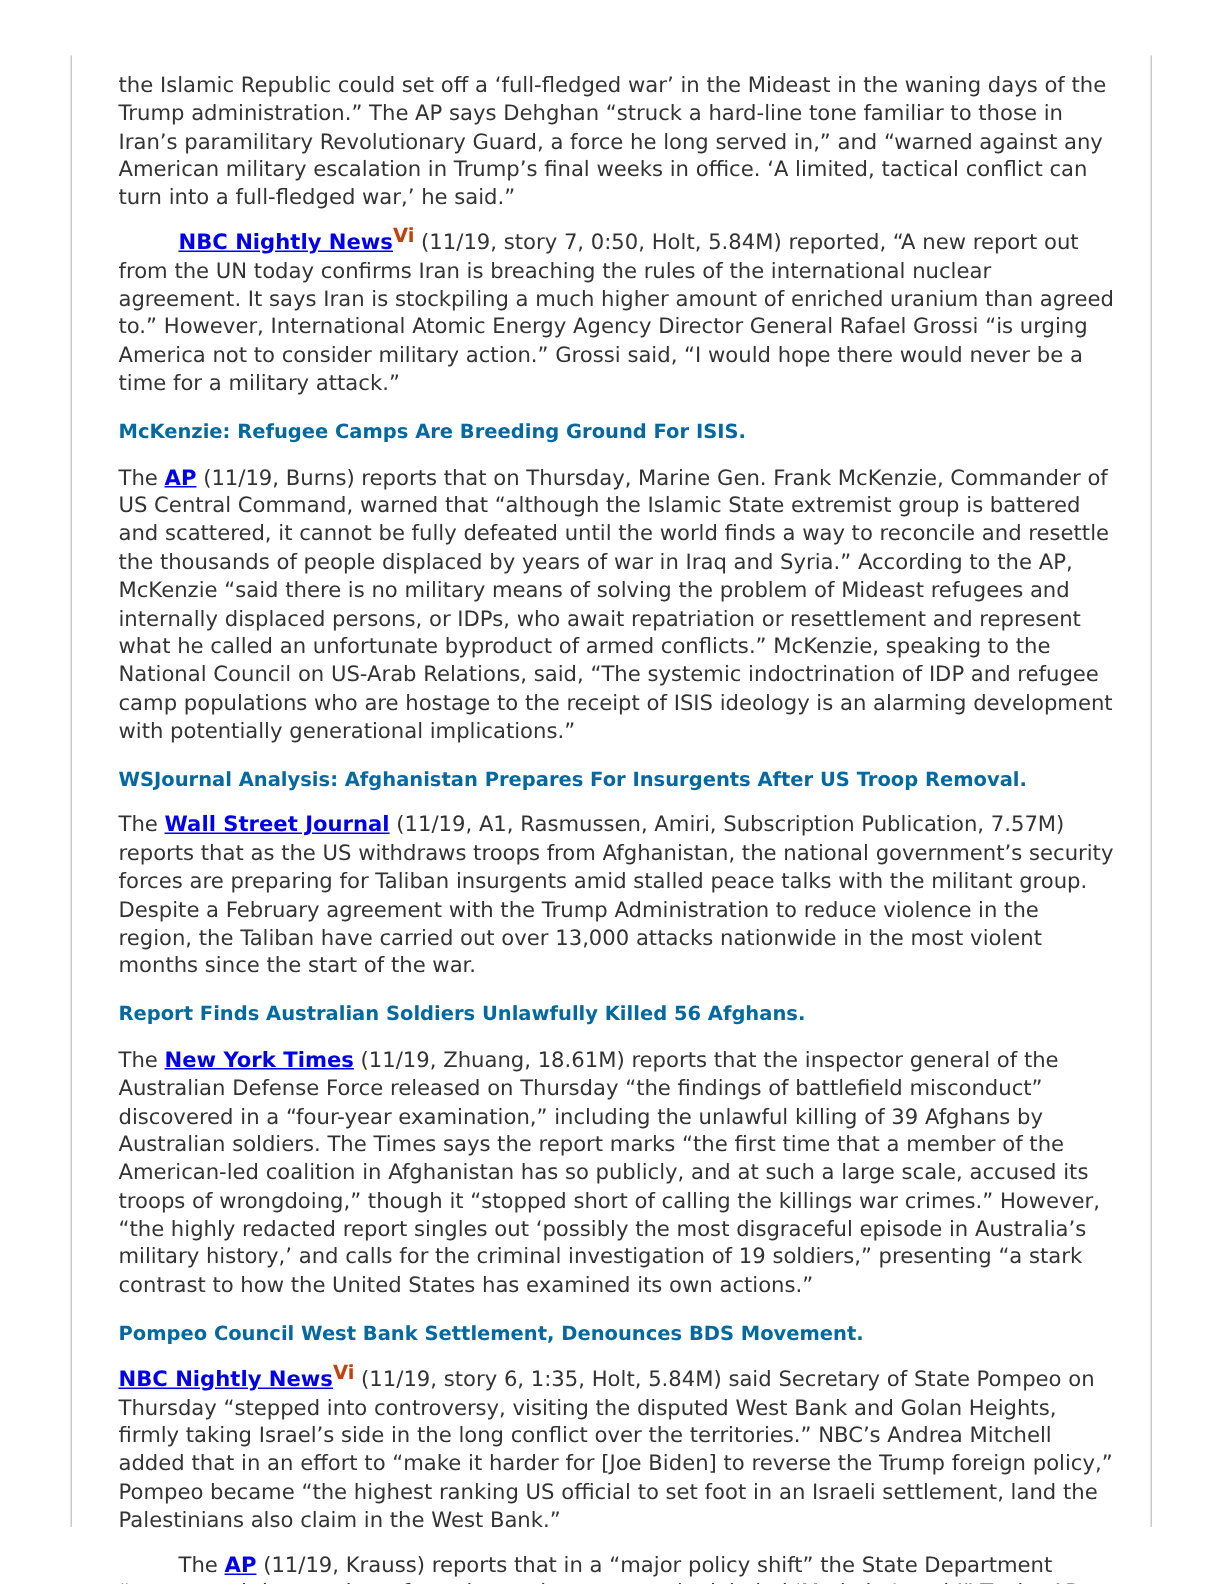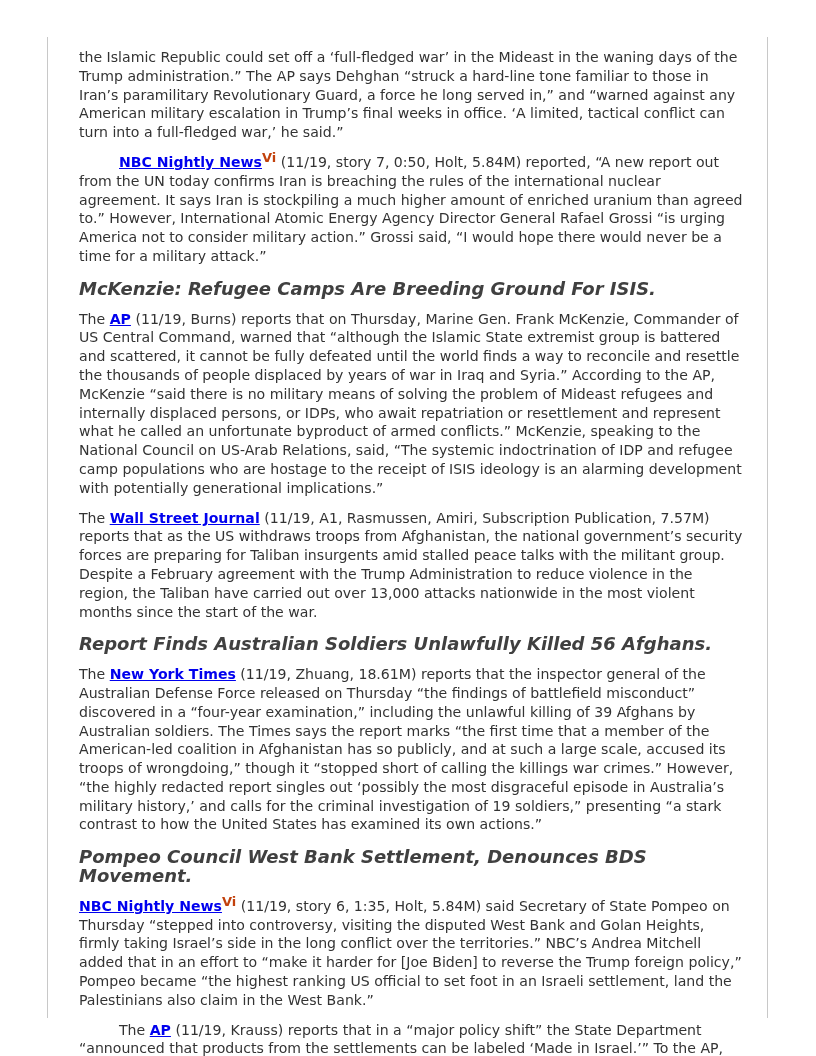--- a/index.html
+++ b/index.html
@@ -18,42 +18,42 @@
     width: 686px;
     font-family: "DejaVu Sans", sans-serif;
     font-size: 14.1px;
     line-height: 18.8px;
     color: #333333;
   }
   p { margin: 11px; }
   .indent { text-indent: 40px; }
   .headline {
     font-weight: bold;
-    color: #404040;
-    font-size: 18px;
+    color: #0369a1;
+    font-size: 13px;
     margin-top: 14px;
     margin-bottom: 6px;
-    font-style: italic;
   }
   a { color: #0000ee; text-decoration: underline; font-weight: bold; }
   sup.vi { font-size: 13px; color: #c2410c; vertical-align: 5px; line-height: 0; font-weight: bold; }
 </style>
 </head>
 <body>
 
 <div class="page-frame"></div>
 
 <div class="content">
 
   <p>the Islamic Republic could set off a ‘full-fledged war’ in the Mideast in the waning days of the Trump administration.” The AP says Dehghan “struck a hard-line tone familiar to those in Iran’s paramilitary Revolutionary Guard, a force he long served in,” and “warned against any American military escalation in Trump’s final weeks in office. ‘A limited, tactical conflict can turn into a full-fledged war,’ he said.”</p>
   <p class="indent"><a href="#">NBC Nightly News</a><sup class="vi">Vi</sup><span> (11/19, story 7, 0:50, Holt, 5.84M) reported, “A new report out from the UN today confirms Iran is breaching the rules of the international nuclear agreement. It says Iran is stockpiling a much higher amount of enriched uranium than agreed to.” However, International Atomic Energy Agency Director General Rafael Grossi “is urging America not to consider military action.” Grossi said, “I would hope there would never be a time for a military attack.”</span></p>
 
   <p class="headline">McKenzie: Refugee Camps Are Breeding Ground For ISIS.</p>
   <p><span>The </span><a href="#">AP</a><span> (11/19, Burns) reports that on Thursday, Marine Gen. Frank McKenzie, Commander of US Central Command, warned that “although the Islamic State extremist group is battered and scattered, it cannot be fully defeated until the world finds a way to reconcile and resettle the thousands of people displaced by years of war in Iraq and Syria.” According to the AP, McKenzie “said there is no military means of solving the problem of Mideast refugees and internally displaced persons, or IDPs, who await repatriation or resettlement and represent what he called an unfortunate byproduct of armed conflicts.” McKenzie, speaking to the National Council on US-Arab Relations, said, “The systemic indoctrination of IDP and refugee camp populations who are hostage to the receipt of ISIS ideology is an alarming development with potentially generational implications.”</span></p>
 
+  <p class="headline">WSJournal Analysis: Afghanistan Prepares For Insurgents After US Troop Removal.</p>
   <p><span>The </span><a href="#">Wall Street Journal</a><span> (11/19, A1, Rasmussen, Amiri, Subscription Publication, 7.57M) reports that as the US withdraws troops from Afghanistan, the national government’s security forces are preparing for Taliban insurgents amid stalled peace talks with the militant group. Despite a February agreement with the Trump Administration to reduce violence in the region, the Taliban have carried out over 13,000 attacks nationwide in the most violent months since the start of the war.</span></p>
 
   <p class="headline">Report Finds Australian Soldiers Unlawfully Killed 56 Afghans.</p>
   <p><span>The </span><a href="#">New York Times</a><span> (11/19, Zhuang, 18.61M) reports that the inspector general of the Australian Defense Force released on Thursday “the findings of battlefield misconduct” discovered in a “four-year examination,” including the unlawful killing of 39 Afghans by Australian soldiers. The Times says the report marks “the first time that a member of the American-led coalition in Afghanistan has so publicly, and at such a large scale, accused its troops of wrongdoing,” though it “stopped short of calling the killings war crimes.” However, “the highly redacted report singles out ‘possibly the most disgraceful episode in Australia’s military history,’ and calls for the criminal investigation of 19 soldiers,” presenting “a stark contrast to how the United States has examined its own actions.”</span></p>
 
   <p class="headline">Pompeo Council West Bank Settlement, Denounces BDS Movement.</p>
   <p><a href="#">NBC Nightly News</a><sup class="vi">Vi</sup><span> (11/19, story 6, 1:35, Holt, 5.84M) said Secretary of State Pompeo on Thursday “stepped into controversy, visiting the disputed West Bank and Golan Heights, firmly taking Israel’s side in the long conflict over the territories.” NBC’s Andrea Mitchell added that in an effort to “make it harder for [Joe Biden] to reverse the Trump foreign policy,” Pompeo became “the highest ranking US official to set foot in an Israeli settlement, land the Palestinians also claim in the West Bank.”</span></p>
   <p class="indent"><span>The </span><a href="#">AP</a><span> (11/19, Krauss) reports that in a “major policy shift” the State Department “announced that products from the settlements can be labeled ‘Made in Israel.’” To the AP,</span></p>
 
 </div>

